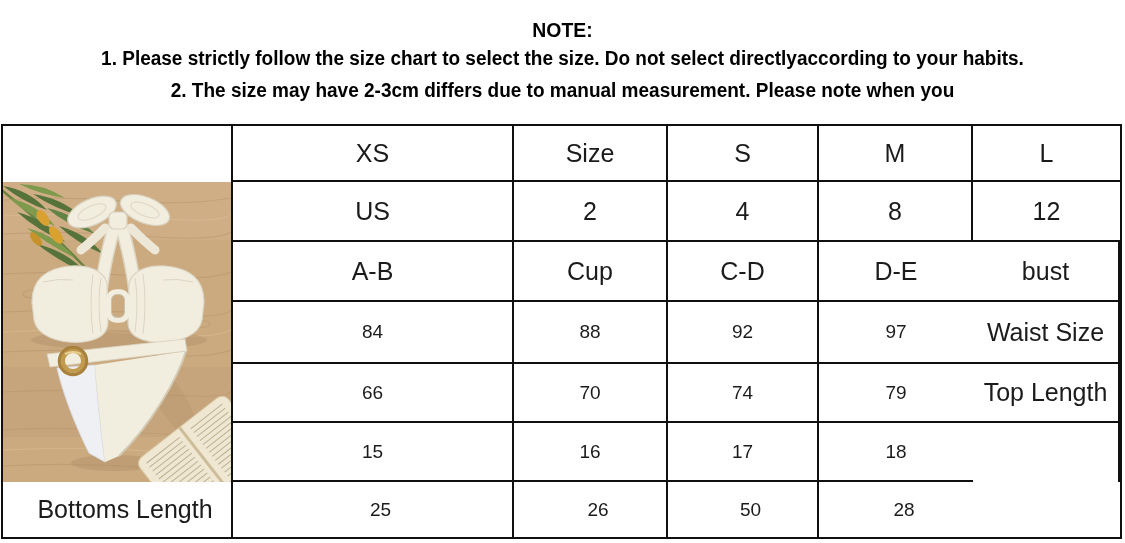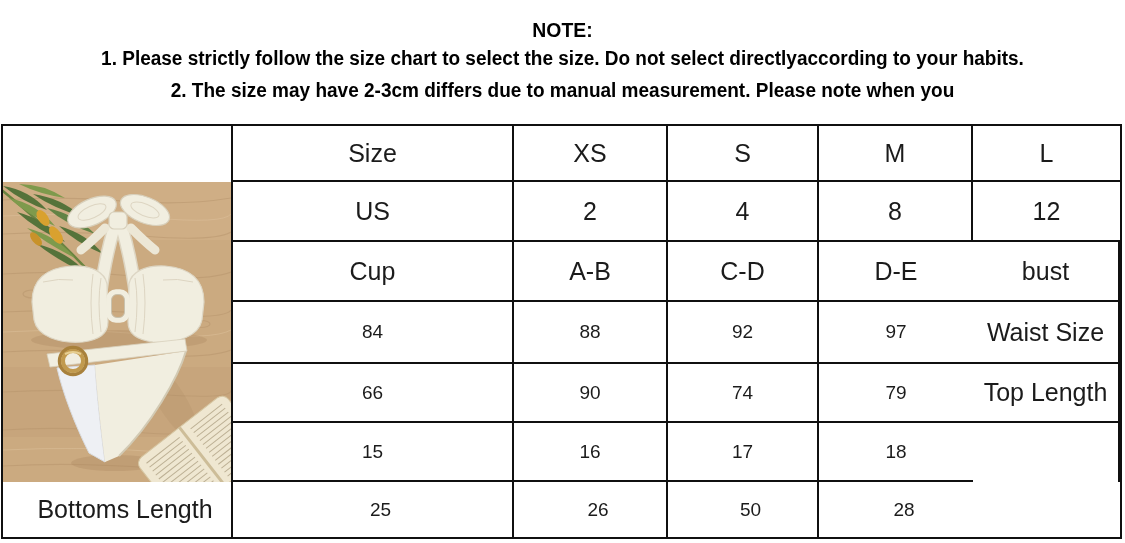--- a/index.html
+++ b/index.html
@@ -43,22 +43,22 @@
 
 <div class="note">
   <div class="title">NOTE:</div>
   <div class="line">1. Please strictly follow the size chart to select the size. Do not select directlyaccording to your habits.</div>
   <div class="line">2. The size may have 2-3cm differs due to manual measurement. Please note when you</div>
 </div>
 
 <div class="chart">
 
   <div class="cell no-b"></div>
+  <div class="cell big">XS</div>
   <div class="cell lbl">Size</div>
-  <div class="cell big">XS</div>
   <div class="cell big">S</div>
   <div class="cell big">M</div>
   <div class="cell big last-col">L</div>
 
   <div class="photo-cell">
     <svg viewBox="0 0 228 300" preserveAspectRatio="none">
 
       <rect x="0" y="0" width="228" height="300" fill="#cbaa80"></rect>
       <rect x="0" y="0" width="228" height="58" fill="#d6b78e" opacity="0.35"></rect>
       <rect x="0" y="185" width="228" height="70" fill="#c09c72" opacity="0.28"></rect>
@@ -181,34 +181,34 @@
       </g>
     </svg>
   </div>
 
   <div class="cell lbl">US</div>
   <div class="cell big">2</div>
   <div class="cell big">4</div>
   <div class="cell big">8</div>
   <div class="cell big last-col">12</div>
 
+  <div class="cell big">A-B</div>
   <div class="cell lbl">Cup</div>
-  <div class="cell big">A-B</div>
   <div class="cell big">C-D</div>
   <div class="cell big last-col">D-E</div>
 
   <div class="cell lbl">bust</div>
   <div class="cell sml">84</div>
   <div class="cell sml">88</div>
   <div class="cell sml">92</div>
   <div class="cell sml last-col">97</div>
 
   <div class="cell lbl">Waist Size</div>
   <div class="cell sml">66</div>
-  <div class="cell sml">90</div>
+  <div class="cell sml">70</div>
   <div class="cell sml">74</div>
   <div class="cell sml last-col">79</div>
 
   <div class="cell lbl">Top Length</div>
   <div class="cell sml">15</div>
   <div class="cell sml">16</div>
   <div class="cell sml">17</div>
   <div class="cell sml last-col">18</div>
 
   <div class="cell no-b last-row"></div>

